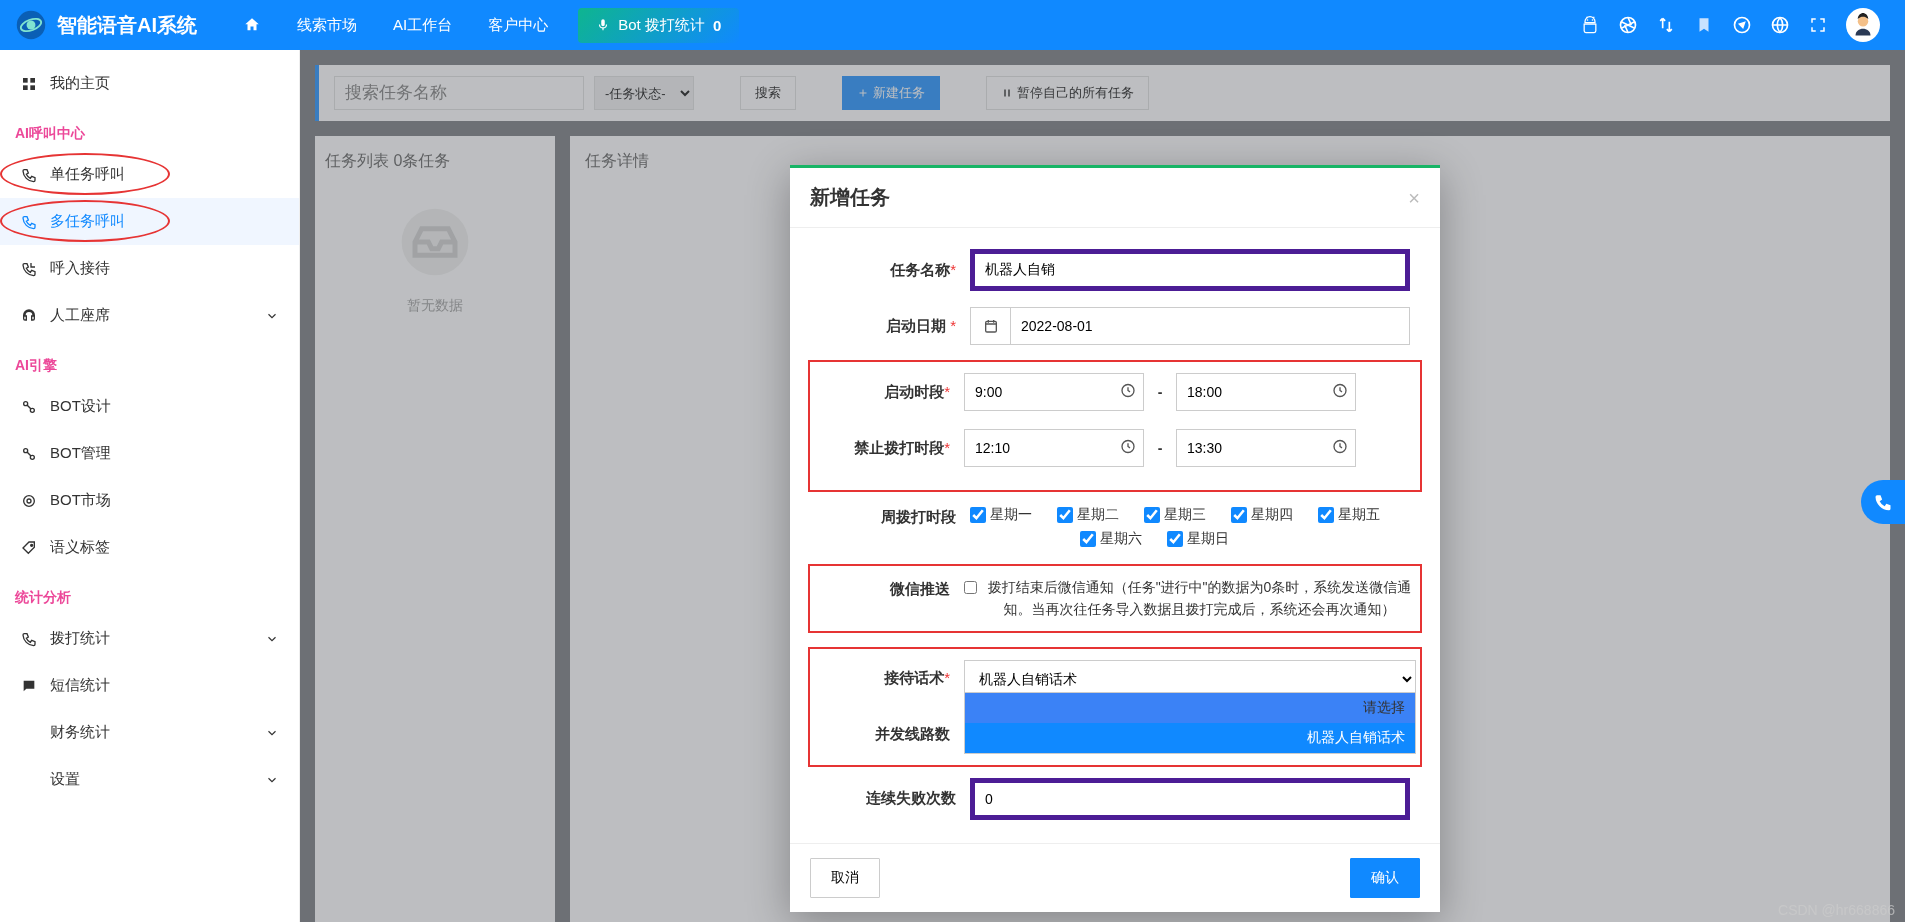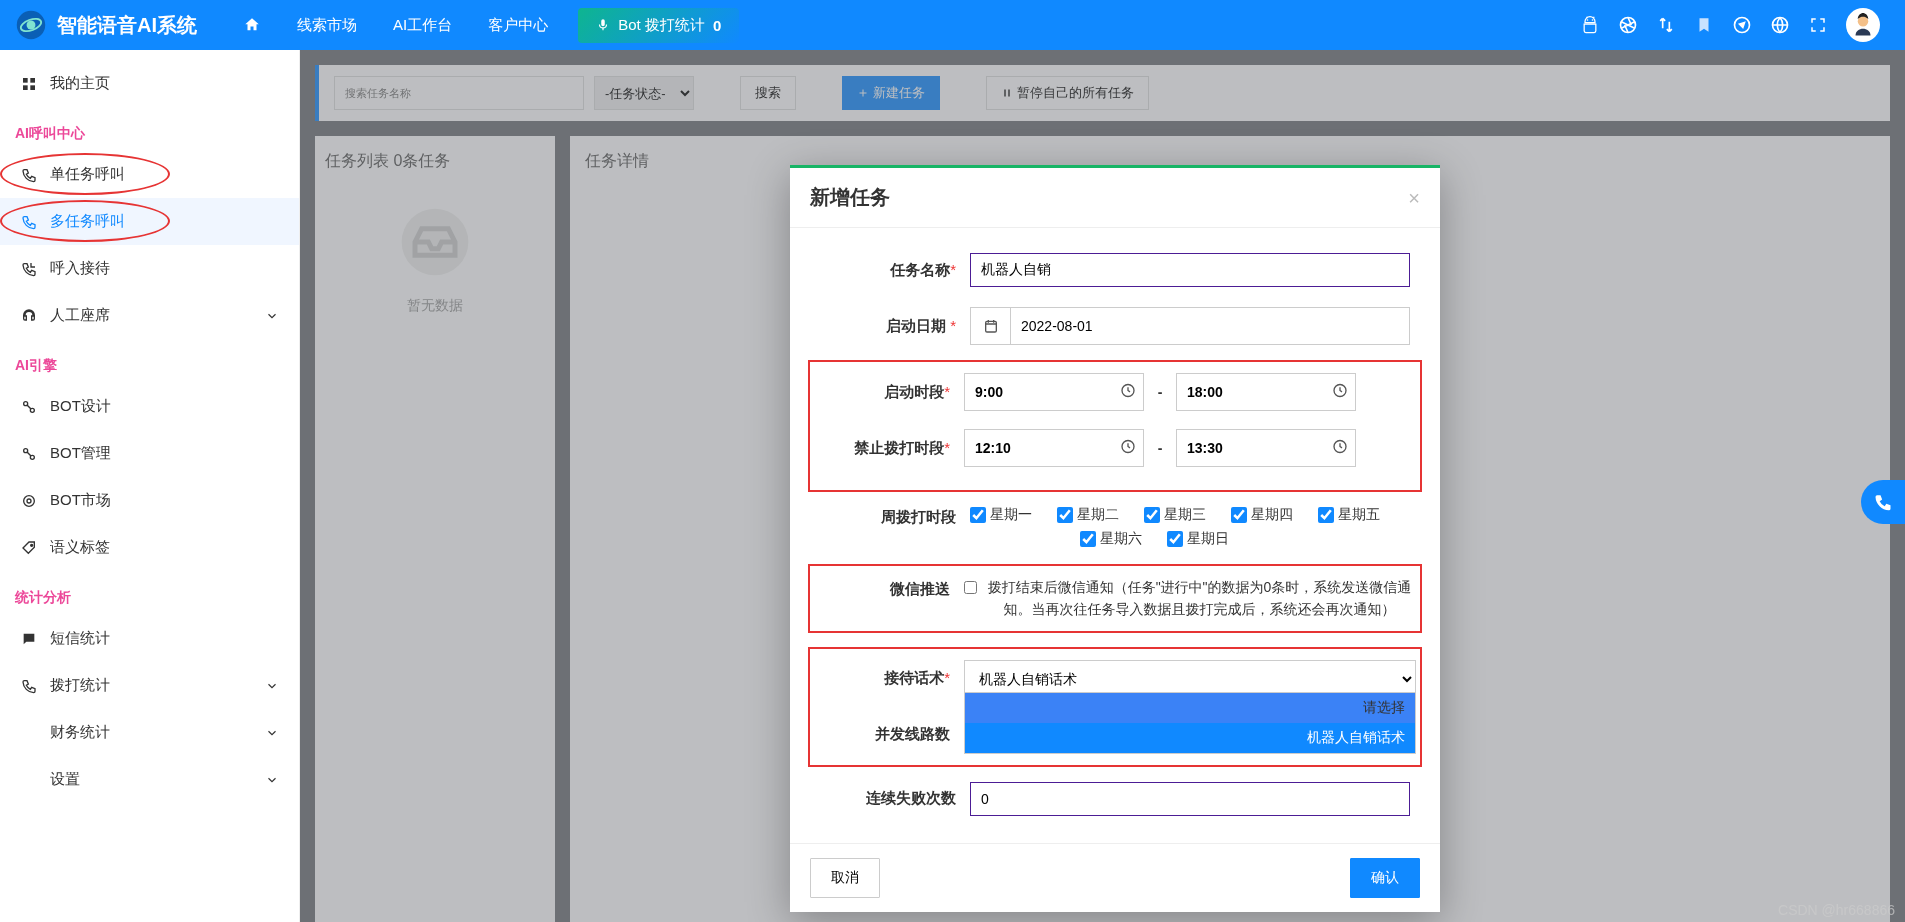--- a/index.html
+++ b/index.html
@@ -167,21 +167,21 @@
   align-items: center;
   padding: 0 15px;
   gap: 10px;
   margin-bottom: 15px;
   opacity: 0.55;
 }
 .toolbar-row input[type=text] {
   height: 34px;
   border: 1px solid #ddd;
   padding: 0 10px;
-  font-size: 11px;
+  font-size: 17px;
   width: 250px;
 }
 .toolbar-row select {
   height: 34px;
   border: 1px solid #ddd;
   padding: 0 6px;
   font-size: 13px;
   width: 100px;
 }
 .btn-sm {
@@ -263,21 +263,21 @@
 .req { color: #e33; font-weight: normal; }
 .form-control-wrap {
   flex: 1;
   display: flex;
   align-items: center;
   gap: 10px;
   position: relative;
 }
 .form-control {
   height: 32px;
-  border: 1px solid #4c1d95;
+  border: 5px solid #4c1d95;
   padding: 16px 10px;
   font-size: 14px;
   width: 100%;
 }
 .input-group { display: flex; align-items: stretch; }
 .input-group .addon {
   border: 1px solid #ccc;
   border-right: none;
   width: 40px;
   display: flex;
@@ -296,21 +296,20 @@
   position: relative;
   display: flex;
   align-items: center;
 }
 .time-field input {
   height: 38px;
   border: 1px solid #ccc;
   padding: 0 30px 0 10px;
   font-size: 14px;
   width: 180px;
-  font-weight: bold;
 }
 .time-field .tclock {
   position: absolute;
   right: 8px;
   top: 50%;
   transform: translateY(-50%);
   pointer-events: none;
 }
 .dash { width: 12px; text-align: center; font-weight: bold; }
 .checkbox-grid {
@@ -619,36 +618,36 @@
             <circle cx="16" cy="8" r="1.5" fill="#333"></circle>
           </svg>
         </span>
       <span>语义标签</span>
     </div>
 
     <div class="side-section">统计分析</div>
 
     <div class="side-item">
       <span class="side-icon">
-          <svg width="16" height="16" viewBox="0 0 24 24" fill="#333">
-            <path d="M4 4h16v12H8l-4 4z"></path>
-          </svg>
-        </span>
-      <span>短信统计</span>
-    </div>
-    <div class="side-item">
-      <span class="side-icon">
           <svg width="16" height="16" viewBox="0 0 24 24" fill="none" stroke="#333" stroke-width="2">
             <path d="M5 4h4l2 5-3 2a12 12 0 006 6l2-3 5 2v4a2 2 0 01-2 2A17 17 0 013 6a2 2 0 012-2z"></path>
           </svg>
         </span>
       <span>拨打统计</span>
       <span class="chev"><svg width="14" height="14" viewBox="0 0 24 24" fill="none" stroke="#333" stroke-width="2">
             <path d="M6 9l6 6 6-6"></path>
           </svg></span>
+    </div>
+    <div class="side-item">
+      <span class="side-icon">
+          <svg width="16" height="16" viewBox="0 0 24 24" fill="#333">
+            <path d="M4 4h16v12H8l-4 4z"></path>
+          </svg>
+        </span>
+      <span>短信统计</span>
     </div>
     <div class="side-item" style="padding-left:50px">
       <span>财务统计</span>
       <span class="chev"><svg width="14" height="14" viewBox="0 0 24 24" fill="none" stroke="#333" stroke-width="2">
             <path d="M6 9l6 6 6-6"></path>
           </svg></span>
     </div>
     <div class="side-item" style="padding-left:50px">
       <span>设置</span>
       <span class="chev"><svg width="14" height="14" viewBox="0 0 24 24" fill="none" stroke="#333" stroke-width="2">

